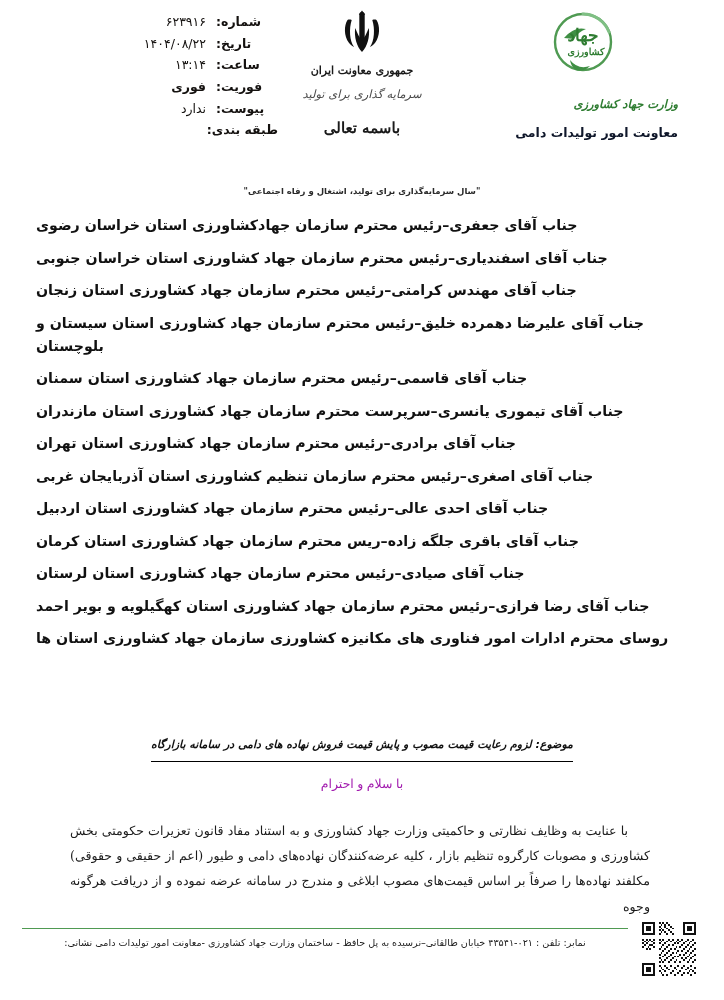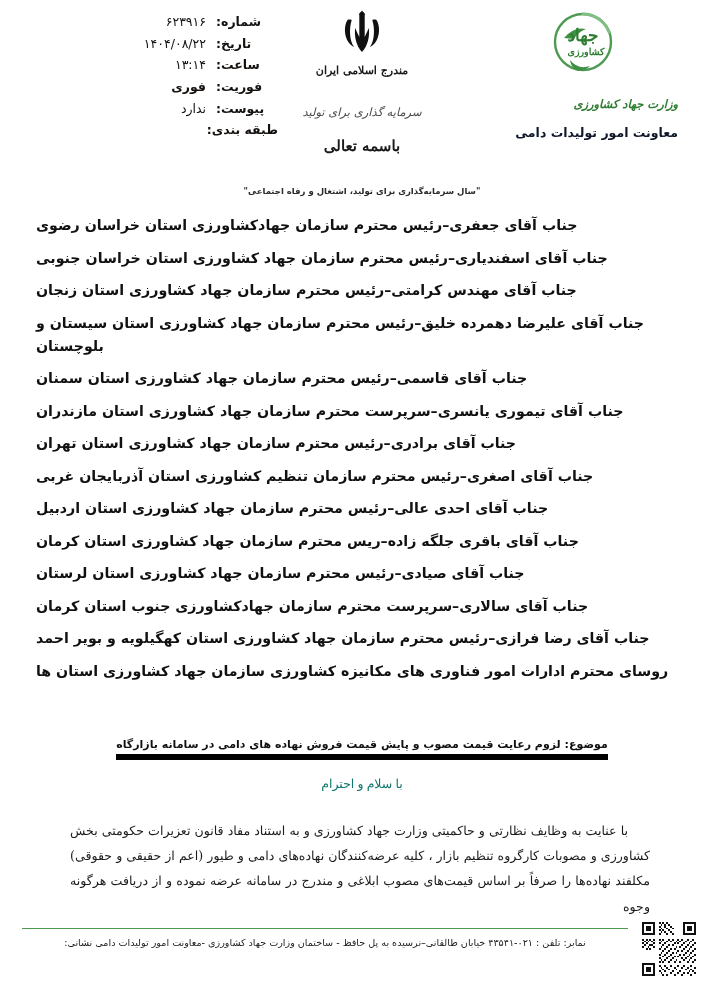--- a/index.html
+++ b/index.html
@@ -77,21 +77,21 @@
     margin: 0 auto;
   }
   .emblem-caption {
     margin-top: 2px;
     font-size: 11px;
     font-weight: 700;
     color: #1a1a1a;
     font-family: "DejaVu Serif", "Liberation Serif", serif;
   }
   .tagline-script {
-    margin-top: 28px;
+    margin-top: 10px;
     font-size: 11.5px;
     color: #2b2b2b;
     font-style: italic;
     font-family: "DejaVu Serif", "Liberation Serif", serif;
     opacity: 0.85;
   }
   .basmala {
     margin-top: 18px;
     font-size: 15px;
     font-weight: 700;
@@ -159,34 +159,35 @@
     top: 738px;
     right: 36px;
     left: 36px;
     text-align: center;
     font-size: 11px;
     font-weight: 700;
     color: #111111;
   }
   .subject-inner {
     display: inline;
-    border-bottom: 6px solid #000000;
-    padding-bottom: 3px;
+    border-bottom: 1px solid #000000;
+    padding-bottom: 10px;
+    font-style: italic;
   }
 
   
   .greeting {
     position: absolute;
     top: 776px;
     right: 0;
     left: 0;
     text-align: center;
     font-size: 12.5px;
-    color: #0f766e;
-    font-family: Liberation Serif, serif;
+    color: #a21caf;
+    font-family: Liberation Sans, sans-serif;
   }
   .body-text {
     position: absolute;
     top: 818px;
     right: 74px;
     left: 70px;
     font-size: 12.6px;
     line-height: 2.0;
     color: #1b1b1b;
     text-align: justify;
@@ -290,21 +291,21 @@
         <svg class="iran-emblem" width="58" height="52" viewBox="0 0 58 52" aria-hidden="true">
           <g fill="#111111">
             <rect x="26.3" y="2" width="5.4" height="30" rx="2.6"></rect>
             <path d="M29 0.5 l3.2 4.2 h-6.4 z"></path>
             <path d="M14.5 10 c-3.6 5.5 -3.6 16 1.2 22.5 c1.6 2.2 3.6 3.8 5.4 4.6 c-4.6 -6.2 -5.2 -18.2 -2.4 -27.1 c-1.6 -0.6 -3.2 -0.6 -4.2 0z"></path>
             <path d="M43.5 10 c3.6 5.5 3.6 16 -1.2 22.5 c-1.6 2.2 -3.6 3.8 -5.4 4.6 c4.6 -6.2 5.2 -18.2 2.4 -27.1 c1.6 -0.6 3.2 -0.6 4.2 0z"></path>
             <path d="M22.2 18 c-1.2 8.5 1.4 18.5 6.8 24 c5.4 -5.5 8 -15.5 6.8 -24 c-2.2 5.6 -4.2 9.4 -6.8 12.2 c-2.6 -2.8 -4.6 -6.6 -6.8 -12.2z"></path>
           </g>
         </svg>
       </span>
-      <div class="emblem-caption">مندرج اسلامی ایران</div>
+      <div class="emblem-caption">جمهوری معاونت ایران</div>
       <div class="tagline-script">سرمایه گذاری برای تولید</div>
       <div class="basmala">باسمه تعالی</div>
     </div>
 
     <div class="ministry">
       <span>
         <svg class="ministry-mark" width="78" height="80" viewBox="0 0 78 80" aria-hidden="true">
           <circle cx="39" cy="34" r="28" fill="none" stroke="#4f9a52" stroke-width="2.4"></circle>
           <path d="M39 6 a28 28 0 0 1 26 18" fill="none" stroke="#7fbf84" stroke-width="3" stroke-linecap="round"></path>
           <path d="M20 30 q10 -12 22 -9 q-8 3 -12 10 z" fill="#3f8f44"></path>
@@ -325,21 +326,20 @@
     <p class="recipient">جناب آقای اسفندیاری–رئیس محترم سازمان جهاد کشاورزی استان خراسان جنوبی</p>
     <p class="recipient">جناب آقای مهندس کرامتی–رئیس محترم سازمان جهاد کشاورزی استان زنجان</p>
     <p class="recipient">جناب آقای علیرضا دهمرده خلیق–رئیس محترم سازمان جهاد کشاورزی استان سیستان و بلوچستان</p>
     <p class="recipient">جناب آقای قاسمی–رئیس محترم سازمان جهاد کشاورزی استان سمنان</p>
     <p class="recipient">جناب آقای تیموری یانسری–سرپرست محترم سازمان جهاد کشاورزی استان مازندران</p>
     <p class="recipient">جناب آقای برادری–رئیس محترم سازمان جهاد کشاورزی استان تهران</p>
     <p class="recipient">جناب آقای اصغری–رئیس محترم سازمان تنظیم کشاورزی استان آذربایجان غربی</p>
     <p class="recipient">جناب آقای احدی عالی–رئیس محترم سازمان جهاد کشاورزی استان اردبیل</p>
     <p class="recipient">جناب آقای باقری جلگه زاده–ریس محترم سازمان جهاد کشاورزی استان کرمان</p>
     <p class="recipient">جناب آقای صیادی–رئیس محترم سازمان جهاد کشاورزی استان لرستان</p>
-    <p class="recipient">جناب آقای سالاری–سرپرست محترم سازمان جهادکشاورزی جنوب استان کرمان</p>
     <p class="recipient">جناب آقای رضا فرازی–رئیس محترم سازمان جهاد کشاورزی استان کهگیلویه و بویر احمد</p>
     <p class="recipient">روسای محترم ادارات امور فناوری های مکانیزه کشاورزی سازمان جهاد کشاورزی استان ها</p>
   </div>
 
   <div class="subject">
     <span class="subject-inner">
       <span>موضوع:</span>
       <span>لزوم رعایت قیمت مصوب و پایش قیمت فروش نهاده های  دامی در سامانه بازارگاه</span>
     </span>
   </div>

